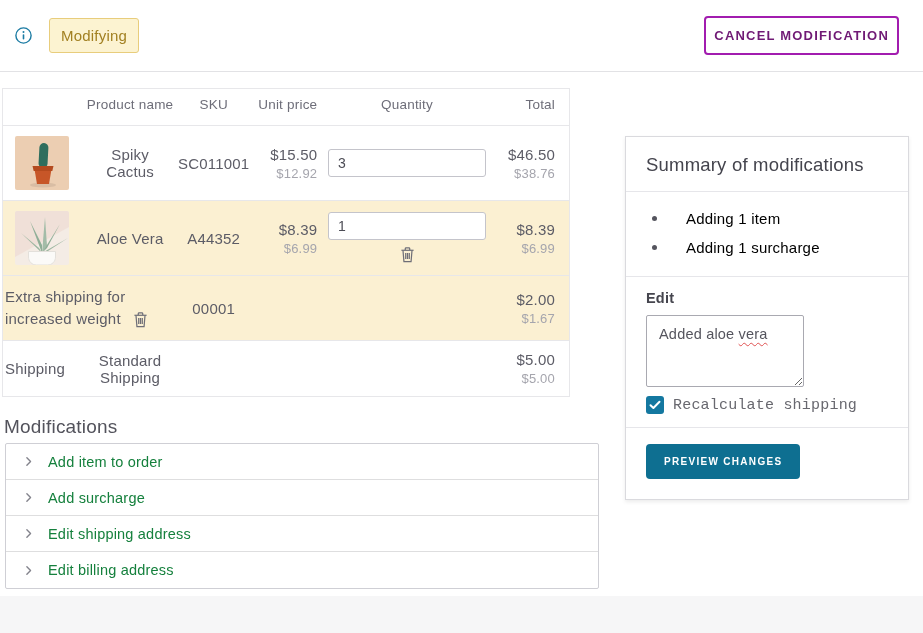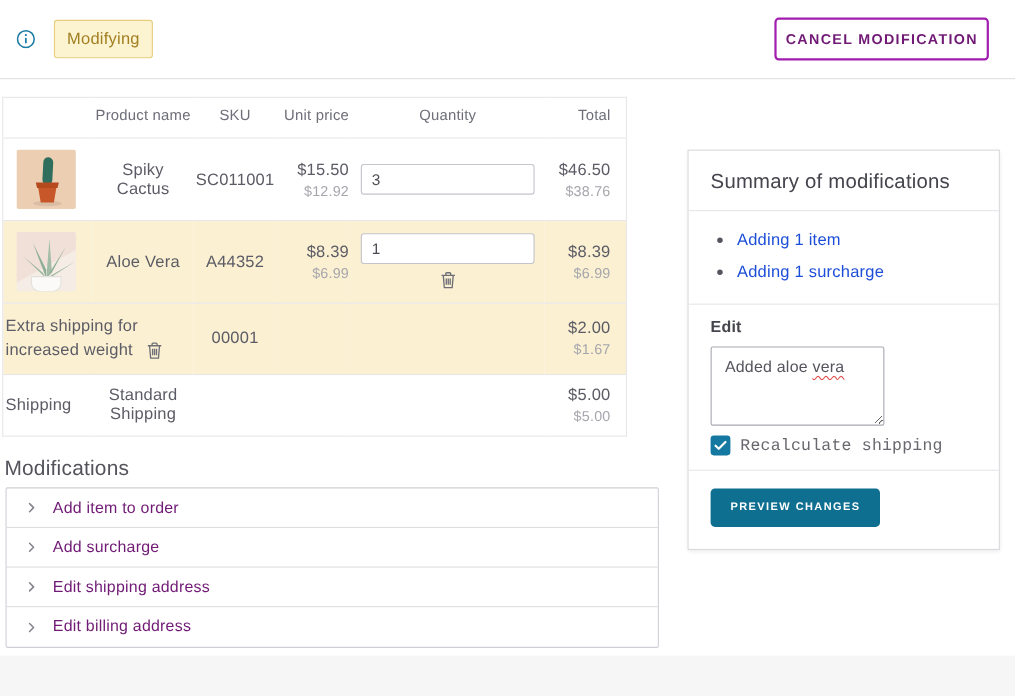--- a/index.html
+++ b/index.html
@@ -63,21 +63,21 @@
   .surcharge-label { line-height:1.45; padding-left:12px; text-align:left; }
   .ship-label { padding-left:12px; text-align:left; }
 
   
   .summary-panel {
     position:absolute; left:625px; top:92px; width:284px; background:#fff;
     border:1px solid #dadade; box-shadow:0 2px 4px rgba(0,0,0,.08);margin-top:44px;
   }
   .sp-header { padding:17px 20px 15px; font-size:18.5px; color:#44444d; border-bottom:1px solid #e6e6ea; }
   .sp-bullets { padding:12px 20px 14px; border-bottom:1px solid #e6e6ea; }
-  .bullet-item { display:flex; gap:13px; padding:6px 0; color:#1d4ed8; font-size:15px; align-items:center; }
+  .bullet-item { display:flex; gap:29px; padding:6px 0; color:#000000; font-size:15px; align-items:center; }
   .dot { width:5px; height:5px; border-radius:50%; background:#55555e; margin-left:6px; flex:none; }
   .sp-note { padding:13px 20px 13px; border-bottom:1px solid #e6e6ea; }
   .note-label { font-size:14.5px; font-weight:700; color:#45454e; }
   .note-box {
     margin-top:9px; width:158px; height:72px; border:1px solid #a9a9b1; border-radius:2px;
     padding:10px 12px; font-size:14.5px; color:#55555e; resize:both; overflow:auto; background:#fff;
   }
   .misspell { text-decoration:underline wavy #e05252; text-decoration-thickness:1px; text-underline-offset:3px; }
   .check-row { margin-top:9px; display:flex; align-items:center; gap:9px; cursor:pointer; }
   .checkbox {
@@ -92,21 +92,21 @@
   }
 
   
   .mods-title { position:absolute; left:4px; top:416px; font-size:19px; color:#53535c; }
   .accordion {
     position:absolute; left:5px; top:443px; width:594px;
     border:1px solid #cfcfd5; border-radius:2px; background:#fff;
   }
   .acc-item {
     display:flex; align-items:center; gap:13px; height:36px; padding-left:16px;
-    border-bottom:1px solid #dededf; cursor:pointer; font-size:14.5px; color:#701a75;
+    border-bottom:1px solid #dededf; cursor:pointer; font-size:14.5px; color:#15803d;
   }
   .acc-item:last-child { border-bottom:none; }
   .chev { display:flex; flex:none; }
 </style>
 </head>
 <body>
 
 <div class="sheet"></div>
 
 <div class="topbar">

